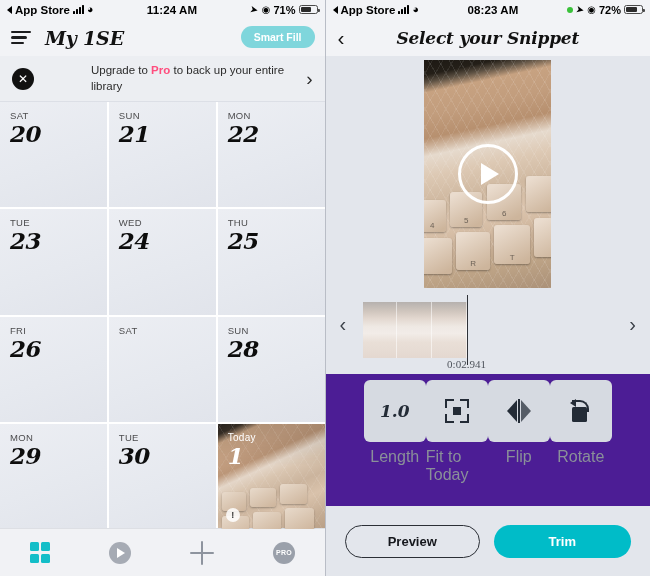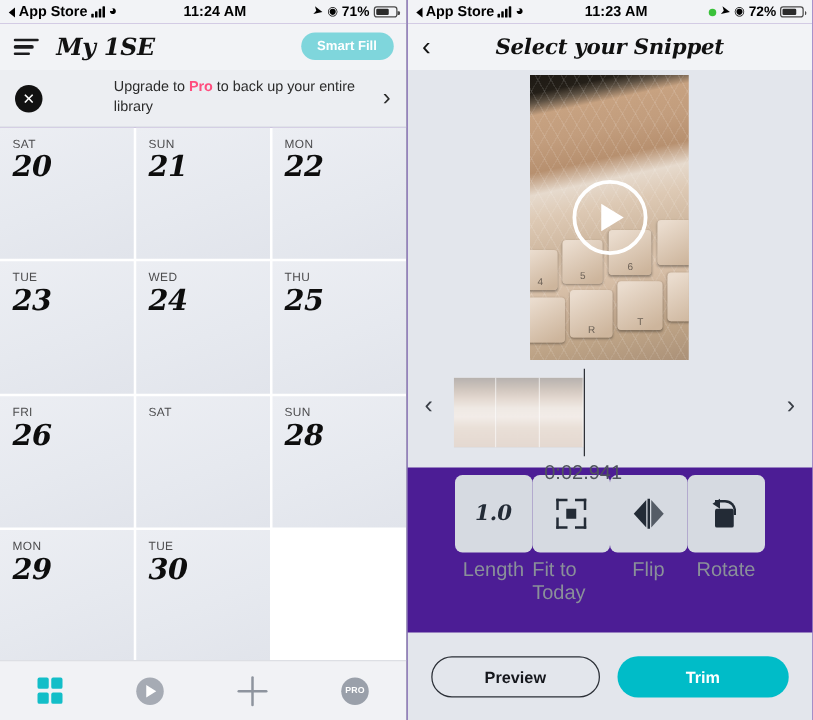--- a/index.html
+++ b/index.html
@@ -277,22 +277,22 @@
       #b6b1ae 0%, #cfc5bd 16%, #e3d8d0 30%,
       #efe9e4 44%, #f2ece8 56%, #e9dfd7 72%, #e4d8d0 100%);
     border-right:1px solid rgba(255,255,255,.55);
     box-sizing:border-box;
   }
   .playhead {
     position:absolute; left:141px; top:3px; width:1.6px; height:70px;
     background:#2f3238;
   }
   .tl-time {
-    position:absolute; top:78px; left:141px; transform:translateX(-50%);
-    font-size:16px; color:#4f545c; font-family:Liberation Sans, sans-serif;
+    position:absolute; top:66px; left:141px; transform:translateX(-50%);
+    font-size:11px; color:#4f545c; font-family:Liberation Serif, serif;
   }
   .tools {
     display:flex; justify-content:center; 
     padding: 6px 0 0 0;
   }
   .tool { width:62px; display:flex; flex-direction:column; align-items:center; }
   .tool-box {
     width:62px;height:62px;border-radius:6px;background:#d6dae1;
     display:flex;align-items:center;justify-content:center;
   }
@@ -440,20 +440,31 @@
           <div class="dnum">28</div>
         </div>
         <div class="cal-cell">
           <div class="dow">MON</div>
           <div class="dnum">29</div>
         </div>
         <div class="cal-cell">
           <div class="dow">TUE</div>
           <div class="dnum">30</div>
         </div>
+        <div class="cal-cell today">
+          <div class="keyrow" style="left:4px;  top:68px; width:24px;height:19px;"></div>
+          <div class="keyrow" style="left:32px; top:64px; width:26px;height:19px;"></div>
+          <div class="keyrow" style="left:62px; top:60px; width:27px;height:20px;"></div>
+          <div class="keyrow" style="left:4px;  top:92px; width:27px;height:22px;"></div>
+          <div class="keyrow" style="left:35px; top:88px; width:28px;height:22px;"></div>
+          <div class="keyrow" style="left:67px; top:84px; width:29px;height:23px;"></div>
+          <div class="dow">Today</div>
+          <div class="dnum">1</div>
+          <div class="today-badge">!</div>
+        </div>
       </div>
     </div>
 
     <div class="tabbar">
       <div class="tab-grid">
           <i></i>
           <i></i>
           <i></i>
           <i></i>
         </div>
@@ -470,21 +481,21 @@
         <span class="back-tri"></span>
         <span class="sb-appname">App Store</span>
         <span class="bars">
             <i></i>
             <i></i>
             <i></i>
             <i></i>
           </span>
         <span class="wifi">◕</span>
       </div>
-      <div class="sb-center">11:23 AM</div>
+      <div class="sb-center">08:23 AM</div>
       <div class="sb-right">
         <span class="greendot"></span>
         <span class="arrowloc">➤</span>
         <span class="alarmic">◉</span>
         <span class="battpct">72%</span>
         <span class="batt">
             <span style="width:72%"></span>
           </span>
       </div>
     </div>

